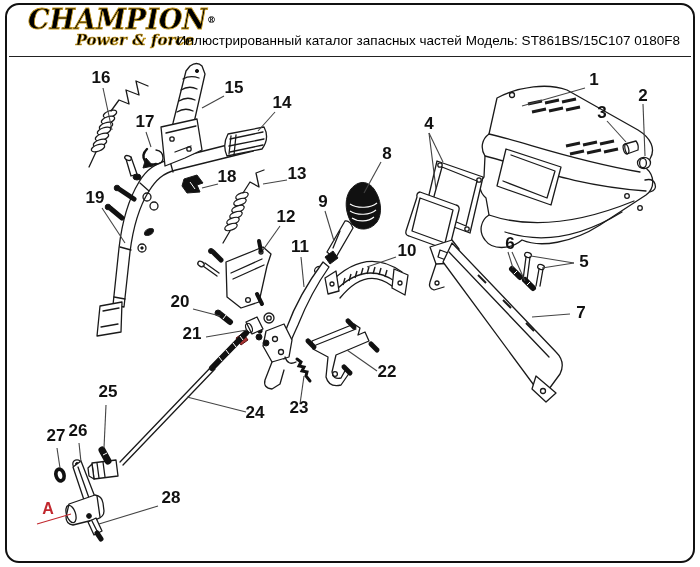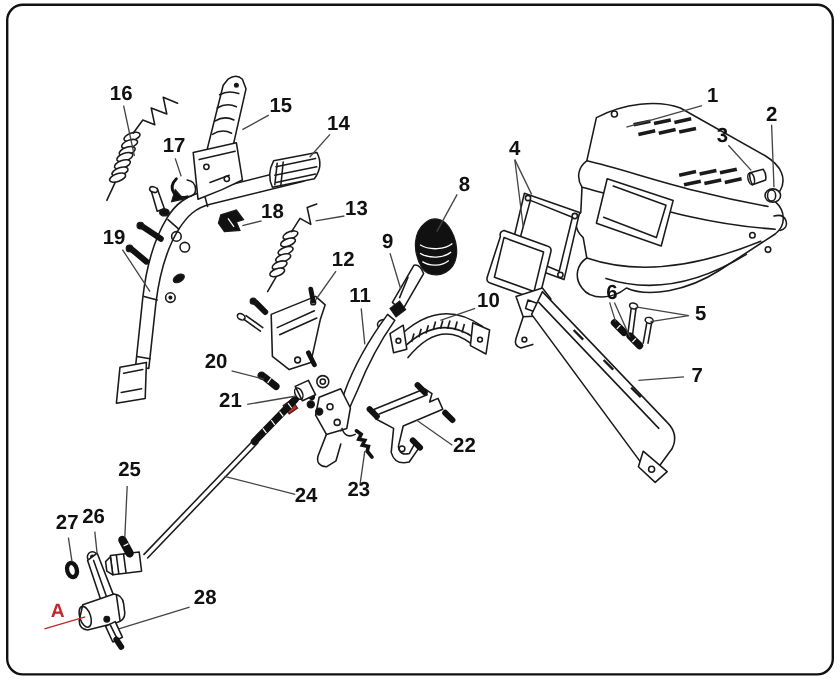--- a/index.html
+++ b/index.html
@@ -27,20 +27,28 @@
   .lbl{font-family:"Liberation Sans",sans-serif;font-size:17px;font-weight:bold;
        fill:#111;text-anchor:middle;}
   .lblA{font-family:"Liberation Sans",sans-serif;font-size:16px;font-weight:bold;
        fill:#c1272d;text-anchor:middle;}
   .red{stroke:#c1272d;}
 </style>
 </head>
 <body>
 
 <div class="page">
+  <div class="header">
+    <div class="brand">
+      <div class="brand-name"><span>CHAMPION</span><span class="brand-reg">®</span></div>
+      <div class="brand-tagline">Power &amp; force</div>
+    </div>
+    <div class="doc-title">Иллюстрированный каталог запасных частей Модель: ST861BS/15C107 0180F8</div>
+    <div class="rule"></div>
+  </div>
 
   <svg width="700" height="567" viewBox="0 0 700 567">
 
     <g>
       <path class="fw" d="M497,98 C520,86 548,83 567,90 L638,130 C651,138 656,149 650,159 L646,168 C655,176 655,188 646,195 L600,225 C572,243 540,248 522,240 C510,250 492,250 485,240 C478,231 481,220 489,215 L486,198 C479,192 478,183 484,177 L485,156 C480,148 482,139 489,134 Z"></path>
       <path class="ln" d="M485,156 C525,166 575,186 646,191"></path>
       <path class="ln" d="M489,134 C525,142 570,160 640,172"></path>
       <path class="ln" d="M489,215 C530,229 580,223 634,201"></path>
       <path class="ln" d="M505,232 Q560,250 622,212"></path>
       <path class="fw" d="M506,149 L561,167 L551,205 L497,186 Z"></path>

